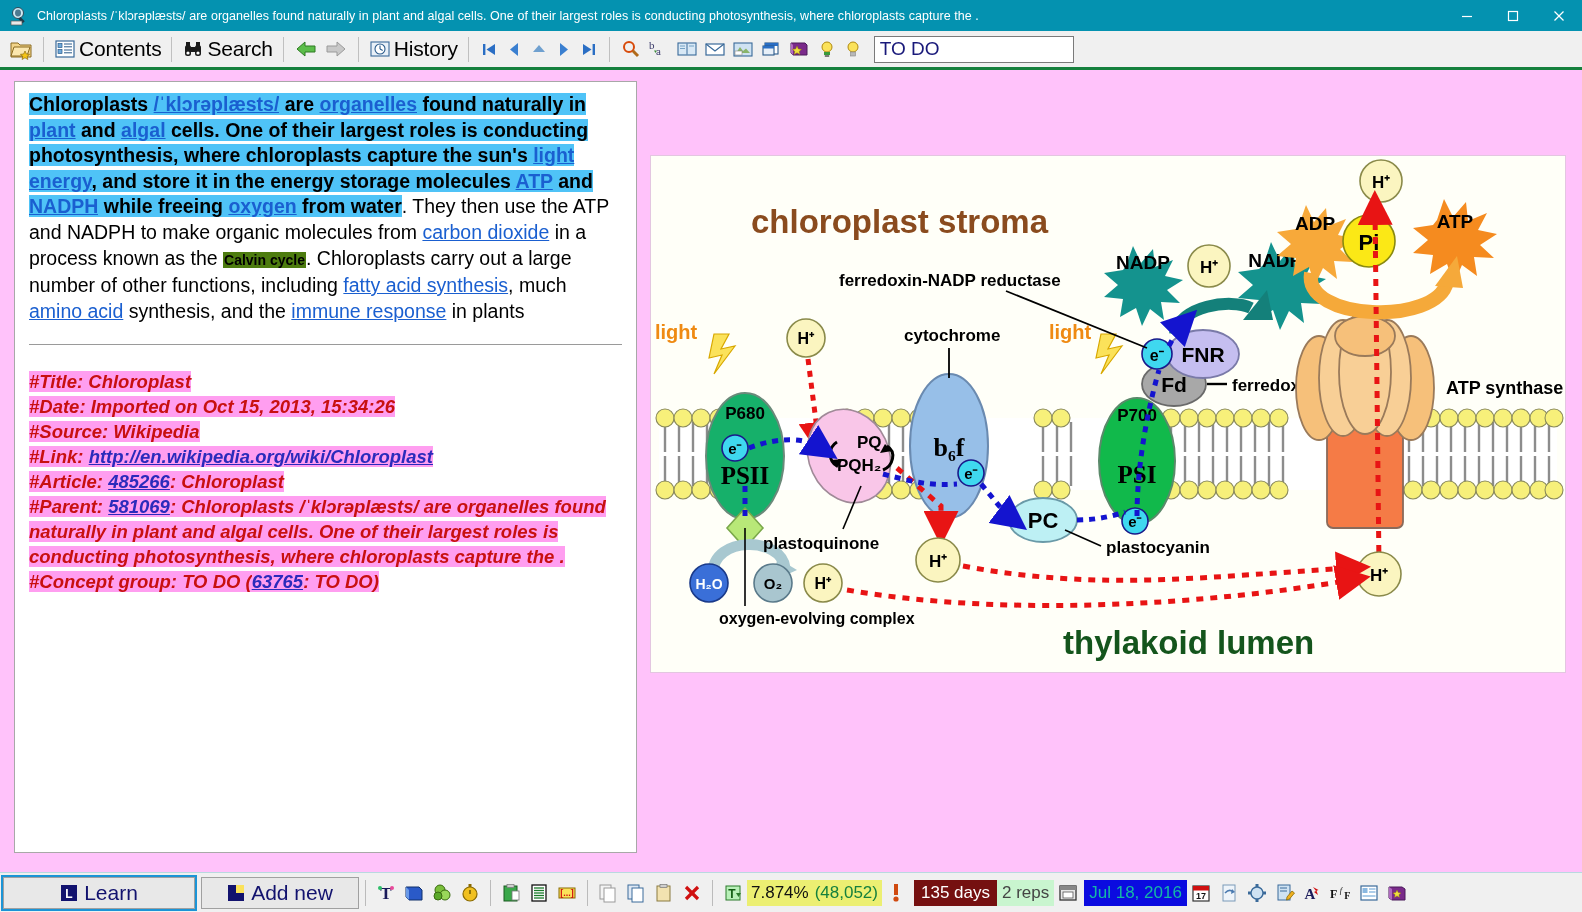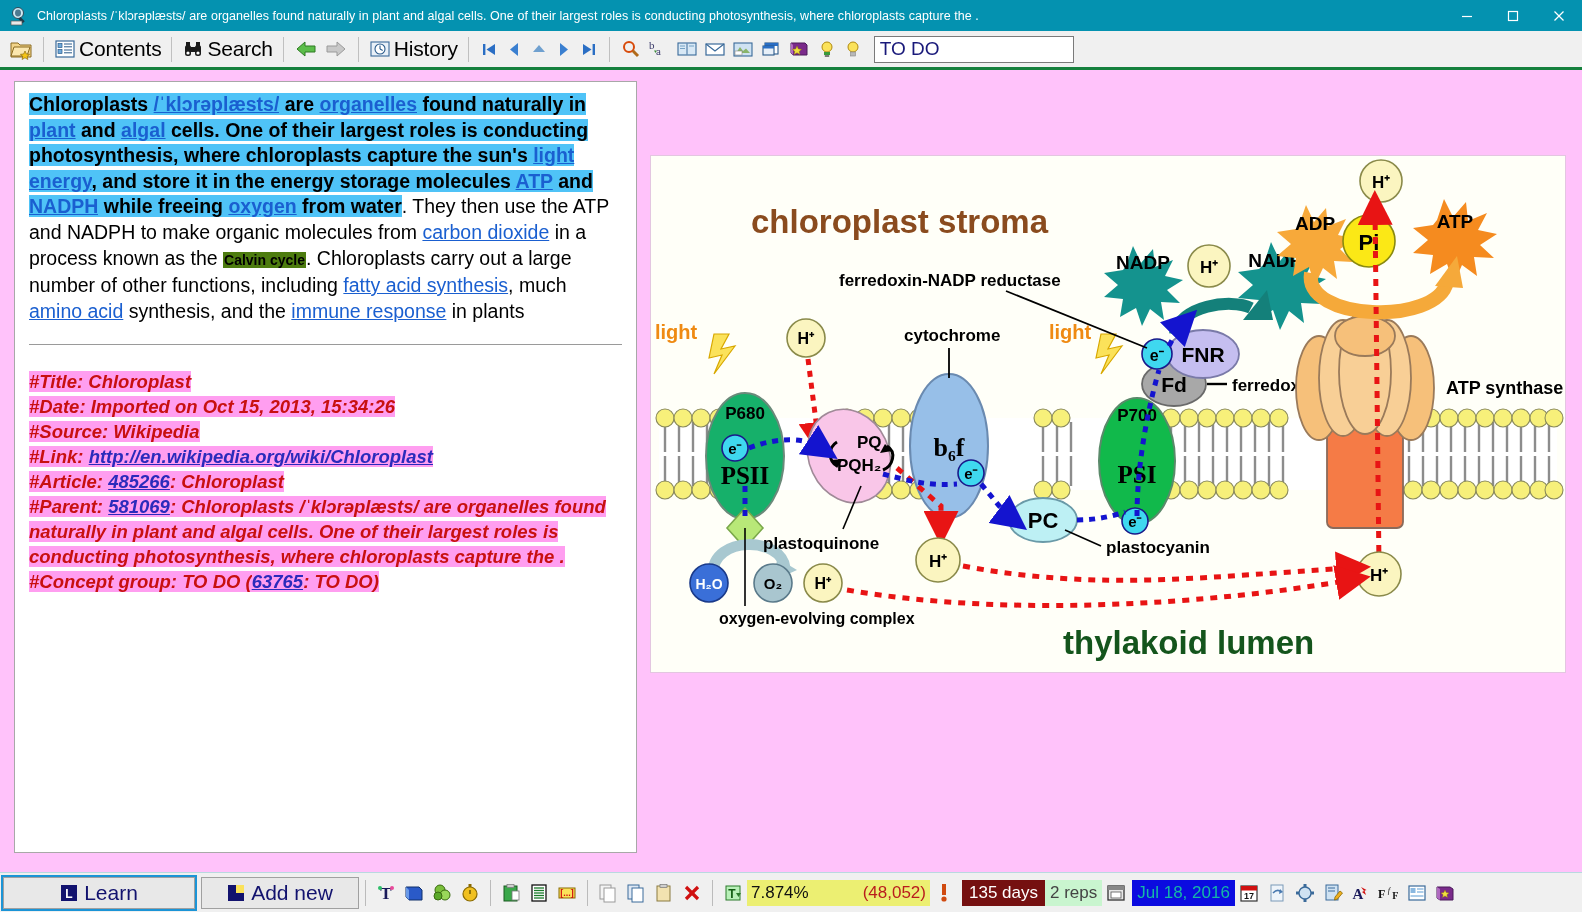--- a/index.html
+++ b/index.html
@@ -150,21 +150,20 @@
     margin-left: 3px;
   }
   #learn-btn { width: 192px; outline: 2px solid #1b94d6; outline-offset: 0px; }
   #addnew-btn { width: 158px; margin-left: 6px; }
   .sbsep { width: 1px; height: 26px; background: #bbb; margin: 0 6px; flex:0 0 auto; }
   .sicon { width: 22px; height: 22px; margin: 0 3px; flex:0 0 auto; display:flex; align-items:center; justify-content:center;}
   .pct {
     background: #ecef72; font-size: 17px; color: #111;
     height: 26px; display: flex; align-items: center; padding: 0 4px;
     flex: 0 0 auto;
-    gap: 48px;
   }
   .days {
     background: #751010; color: #ffffff; font-size: 17px;
     height: 26px; display: flex; align-items: center; padding: 0 7px;
     flex: 0 0 auto; margin-left: 4px;
   }
   .reps {
     background: #c9f5cf; color: #444; font-size: 17px;
     height: 26px; display: flex; align-items: center; padding: 0 5px;
     flex: 0 0 auto;
@@ -830,21 +829,21 @@
 
     <div class="sicon">
       <svg width="20" height="20" viewBox="0 0 20 20">
         <rect x="3" y="3" width="14" height="14" fill="#b8f0b8" stroke="#2a7a2a" stroke-width="1"></rect>
         <text x="9" y="15" text-anchor="middle" font-family="Liberation Sans, sans-serif" font-size="12" font-weight="bold" fill="#105a10">T</text>
         <path d="M13 10 l5 0 l-2.5 4 z" fill="#2a7a2a"></path>
       </svg>
     </div>
     <div class="pct">
       <span>7.874%</span>
-      <span style="margin-left:6px;color:#b91c1c;">(48,052)</span>
+      <span style="margin-left:6px;color:#15803d;">(48,052)</span>
     </div>
     <div class="sicon">
       <svg width="14" height="22" viewBox="0 0 14 22">
         <rect x="5" y="2" width="4" height="11" fill="#d04a10"></rect>
         <circle cx="7" cy="17" r="2.6" fill="#d04a10"></circle>
       </svg>
     </div>
 
     <div class="days">135 days</div>
     <div class="reps">2 reps</div>

